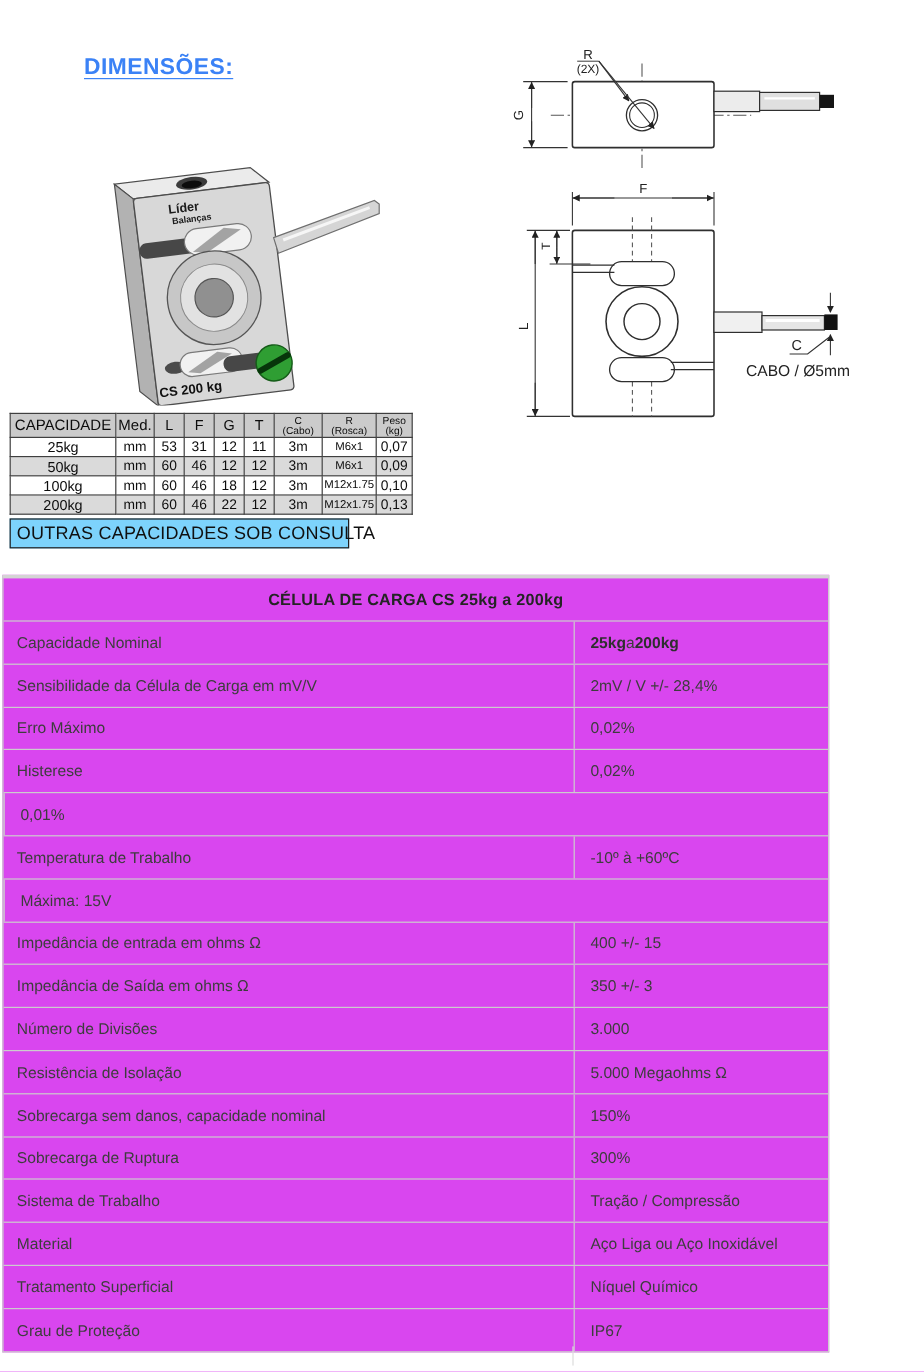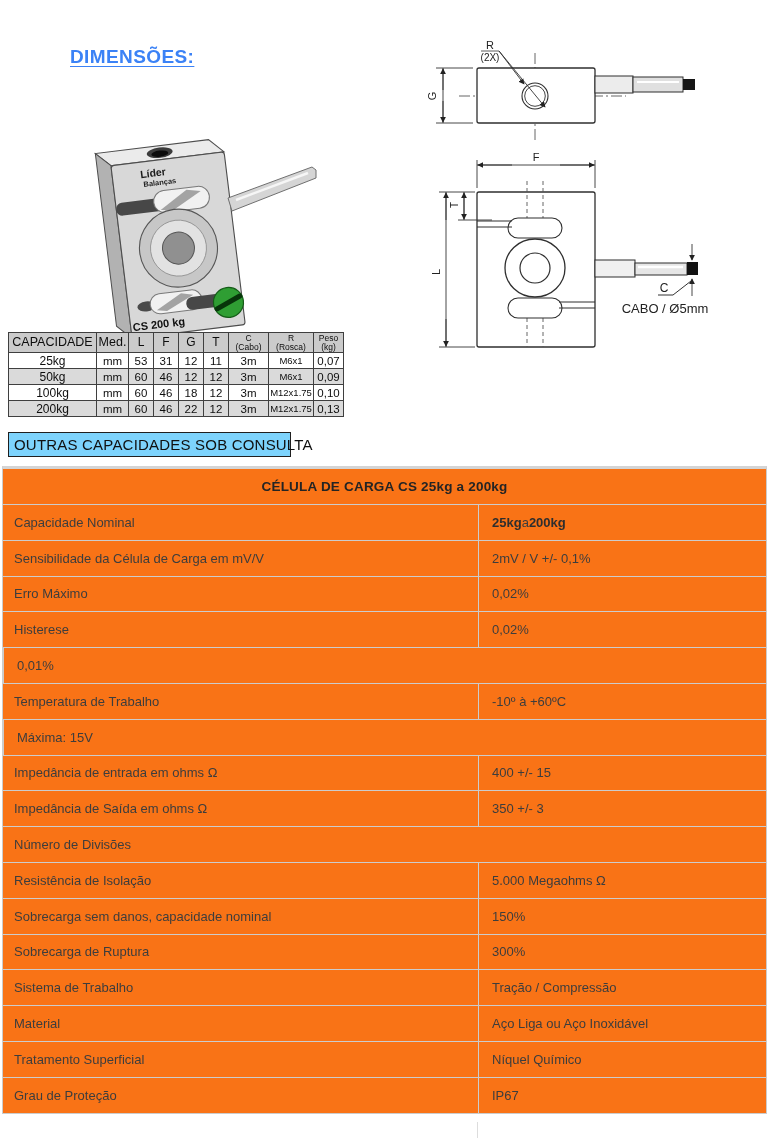--- a/index.html
+++ b/index.html
@@ -9,42 +9,42 @@
   }
   .abs{position:absolute;}
 
   
   #heading{
     left:70px;top:46px;font-size:19px;font-weight:700;color:#3b82f6;
     text-decoration:underline;text-underline-offset:3px;letter-spacing:.4px;
   }
 
   
-  #dim-table{left:8px;top:332px;border-collapse:collapse;table-layout:fixed;background:#fff;}
+  #dim-table{left:8px;top:344px;border-collapse:collapse;table-layout:fixed;background:#fff;}
   #dim-table th,#dim-table td{
     border:1px solid #3f3f3f;padding:0;text-align:center;vertical-align:middle;
     font-family:"Liberation Sans",sans-serif;color:#0d0d0d;overflow:hidden;
   }
   #dim-table th{background:#cbcbcb;white-space:pre-line;line-height:1.02;height:19px;font-weight:400;}
   #dim-table th.h-big{font-size:12.5px;}
   #dim-table th.h-mid{font-size:12px;}
   #dim-table th.h-small{font-size:8.5px;}
   #dim-table td{font-size:11.5px;height:15px;}
   #dim-table tr.shade td{background:#dadada;}
   #dim-table td.cap{font-size:12px;}
 
   #outras-box{
     left:8px;top:432px;width:276px;height:23px;border:1px solid #1f1f1f;
     display:flex;align-items:center;padding-left:5px;font-size:15px;color:#101010;
     background:#7dd3fc;letter-spacing:.2px;white-space:nowrap;
   }
 
   
   #spec{
-    left:2px;top:466px;width:765px;background:#f97316;
+    left:2px;top:479px;width:689px;background:#d946ef;
     border:1px solid #cccccc;border-top:3px solid #d4d4d4;box-sizing:border-box;
   }
   .spec-title{
     height:35px;display:flex;align-items:center;justify-content:center;
     font-size:13.5px;font-weight:700;color:#242424;letter-spacing:.2px;
   }
   .spec-row{display:flex;height:34.8px;border-top:1px solid #cccccc;align-items:stretch;}
   .spec-label{
     width:475px;box-sizing:border-box;padding-left:11px;display:flex;align-items:center;
     font-size:13px;color:#3d3d3d;
@@ -278,21 +278,21 @@
     <div class="spec-label">Capacidade Nominal</div>
     <div class="spec-value">
         <span class="b">25kg</span>
         <span> a </span>
         <span class="b">200kg</span>
       </div>
   </div>
 
   <div class="spec-row">
     <div class="spec-label">Sensibilidade da Célula de Carga em mV/V</div>
-    <div class="spec-value">2mV / V +/- 0,1%</div>
+    <div class="spec-value">2mV / V +/- 28,4%</div>
   </div>
   <div class="spec-row">
     <div class="spec-label">Erro Máximo</div>
     <div class="spec-value">0,02%</div>
   </div>
   <div class="spec-row">
     <div class="spec-label">Histerese</div>
     <div class="spec-value">0,02%</div>
   </div>
   <div class="spec-row">
@@ -308,20 +308,21 @@
   <div class="spec-row">
     <div class="spec-label">Impedância de entrada em ohms Ω</div>
     <div class="spec-value">400 +/- 15</div>
   </div>
   <div class="spec-row">
     <div class="spec-label">Impedância de Saída em ohms Ω</div>
     <div class="spec-value">350 +/- 3</div>
   </div>
   <div class="spec-row">
     <div class="spec-label">Número de Divisões</div>
+    <div class="spec-value">3.000</div>
   </div>
   <div class="spec-row">
     <div class="spec-label">Resistência de Isolação</div>
     <div class="spec-value">5.000 Megaohms Ω</div>
   </div>
   <div class="spec-row">
     <div class="spec-label">Sobrecarga sem danos, capacidade nominal</div>
     <div class="spec-value">150%</div>
   </div>
   <div class="spec-row">

